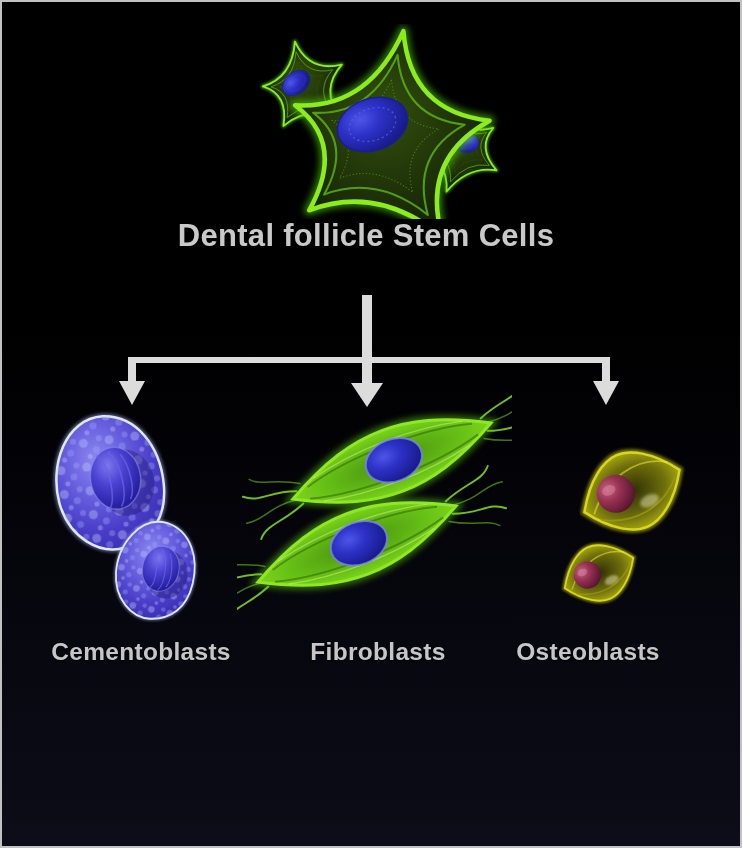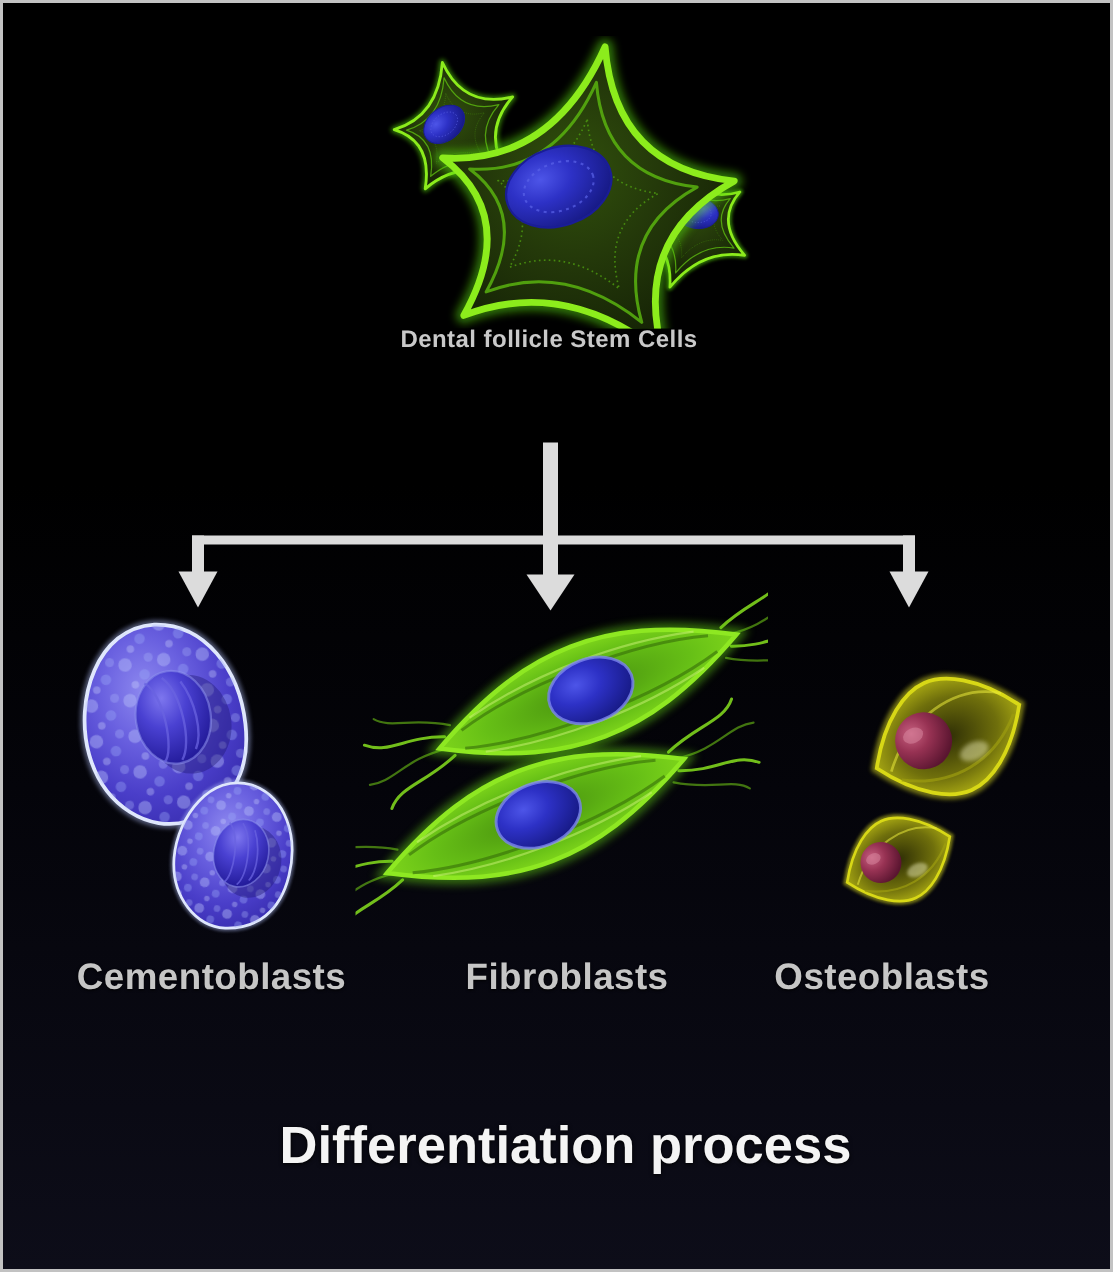--- a/index.html
+++ b/index.html
@@ -16,21 +16,21 @@
   .lbl{
     position:absolute;
     transform:translateX(-50%);
     color:#c6c6c6;
     font-weight:bold;
     font-size:24.5px;
     letter-spacing:.3px;
     white-space:nowrap;
     text-shadow:0 1px 2px #000;
   }
-  #source-label{top:216px;left:364px;font-size:16px;color:#c9c9c9;}
+  #source-label{top:216px;left:364px;font-size:31px;color:#c9c9c9;}
   #label-cementoblasts{top:636px;left:139px;}
   #label-fibroblasts{top:636px;left:376px;}
   #label-osteoblasts{top:636px;left:586px;}
   #main-title{
     position:absolute;top:742px;left:375px;transform:translateX(-50%);
     color:#f4f4f4;font-weight:bold;font-size:35px;white-space:nowrap;
     text-shadow:0 1px 3px #000;
   }
   
   .arrow-shape{fill:#dcdcdc;}
@@ -201,15 +201,14 @@
 
   <svg class="abs" style="left:548px;top:423px" width="190" height="200" viewBox="0 0 190 200">
     <use href="#ostcell" transform="translate(82,66) rotate(-24)"></use>
     <use href="#ostcell" transform="translate(49,148) rotate(-24) scale(0.72)"></use>
   </svg>
 
   <div class="lbl" id="label-fibroblasts">Fibroblasts</div>
   <div class="lbl" id="label-cementoblasts">Cementoblasts</div>
   <div class="lbl" id="label-osteoblasts">Osteoblasts</div>
 
-  <div id="main-title">Differentiation process</div>
 
 </div>
 
 </body></html>

